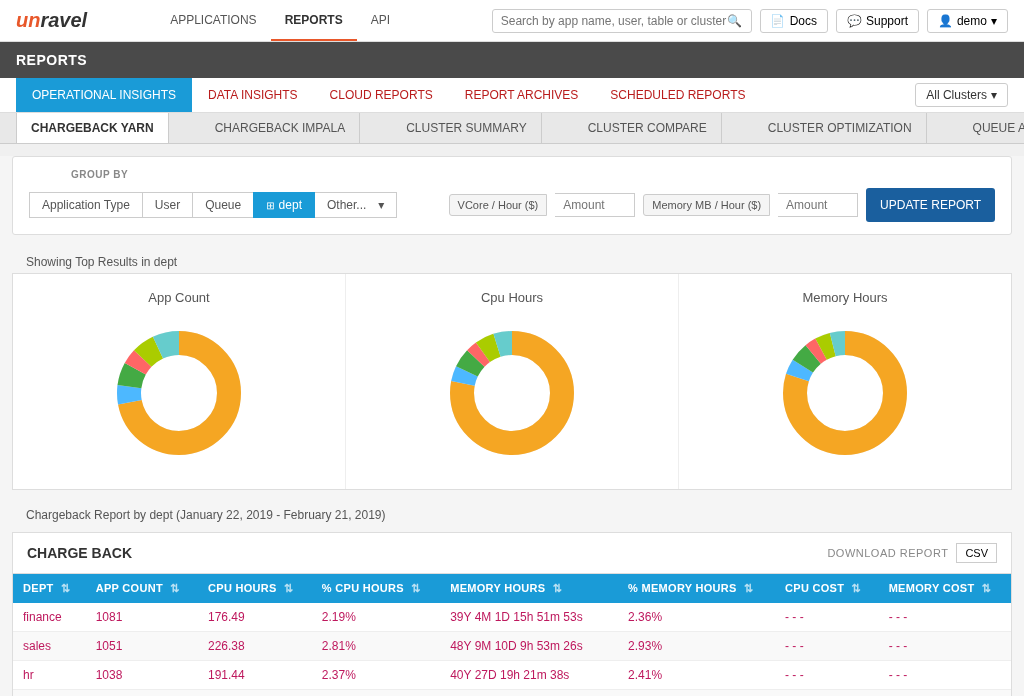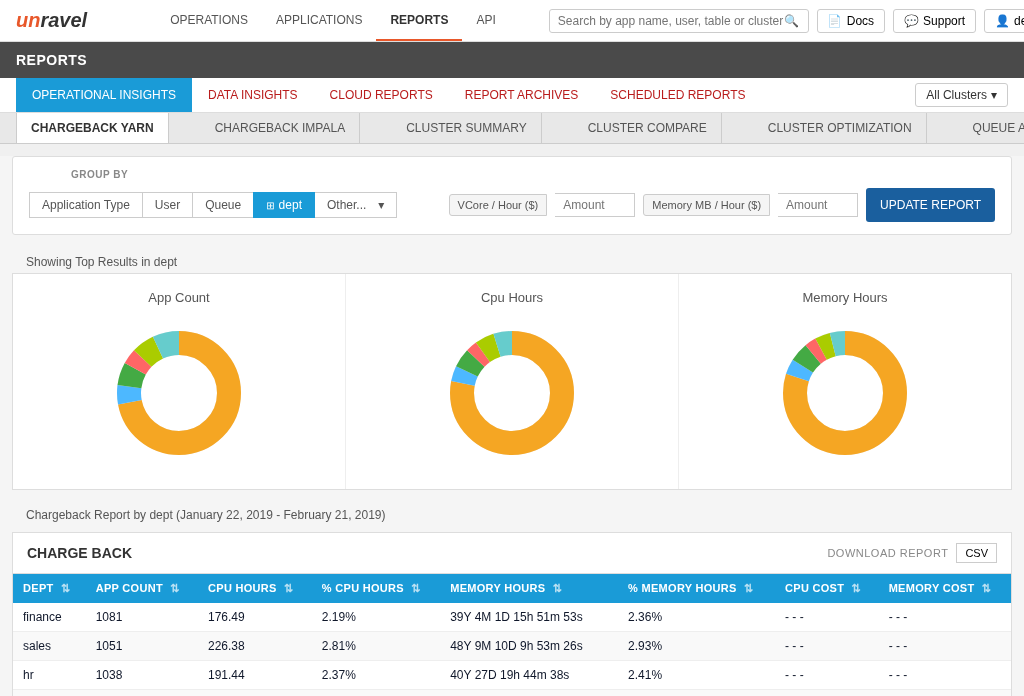--- a/index.html
+++ b/index.html
@@ -69,32 +69,31 @@
     .table-title { font-size: 14px; font-weight: 700; color: #333; }
     .download-area { margin-left: auto; display: flex; align-items: center; gap: 8px; font-size: 11px; color: #888; letter-spacing: 0.5px; }
     .csv-btn { border: 1px solid #ccc; padding: 3px 8px; font-size: 11px; cursor: pointer; background: #fff; }
 
     table { width: 100%; border-collapse: collapse; font-size: 12px; }
     thead tr { background: #1a9bd7; color: #fff; }
     thead th { padding: 8px 10px; text-align: left; font-weight: 600; font-size: 11px; white-space: nowrap; cursor: pointer; letter-spacing: 0.3px; }
     thead th .sort-icon { margin-left: 4px; opacity: 0.7; }
     tbody tr { border-bottom: 1px solid #eee; }
     tbody tr:nth-child(even) { background: #f9f9f9; }
-    tbody td { padding: 7px 10px; color: #0f172a; }
+    tbody td { padding: 7px 10px; color: #be185d; }
 
     
     .donut-svg { width: 140px; height: 140px; }
   </style>
 </head>
 <body>
 
 <nav class="top-nav">
   <div class="logo"><span>un</span>ravel</div>
   <div class="nav-links">
-    <a class="nav-link">OPERATIONS</a>
     <a class="nav-link">APPLICATIONS</a>
     <a class="nav-link active">REPORTS</a>
     <a class="nav-link">API</a>
   </div>
   <div class="nav-right">
     <div class="search-box">
       <input type="text" placeholder="Search by app name, user, table or cluster" style="">
       <span class="search-icon">🔍</span>
     </div>
     <button class="nav-btn">📄 <span>Docs</span></button>
@@ -258,21 +257,21 @@
     <td>48Y 9M 10D 9h 53m 26s</td>
     <td>2.93%</td>
     <td>- - -</td>
     <td>- - -</td>
   </tr>
           <tr>
     <td>hr</td>
     <td>1038</td>
     <td>191.44</td>
     <td>2.37%</td>
-    <td>40Y 27D 19h 44m 38s</td>
+    <td>40Y 27D 19h 21m 38s</td>
     <td>2.41%</td>
     <td>- - -</td>
     <td>- - -</td>
   </tr>
           <tr>
     <td>mktg</td>
     <td>1039</td>
     <td>223.94</td>
     <td>2.77%</td>
     <td>48Y 11M 25D 13h 12m 50s</td>

